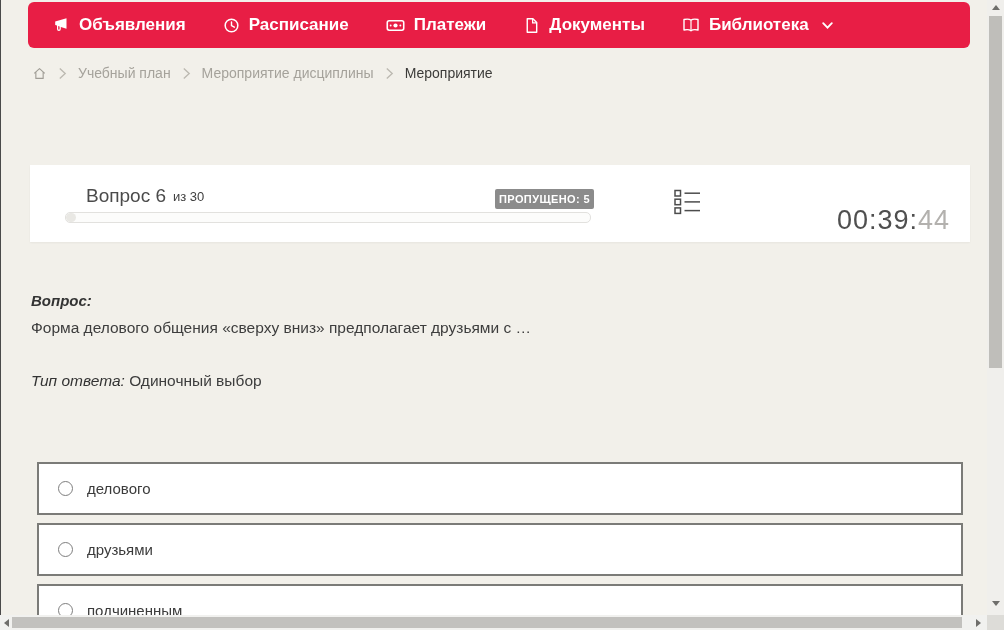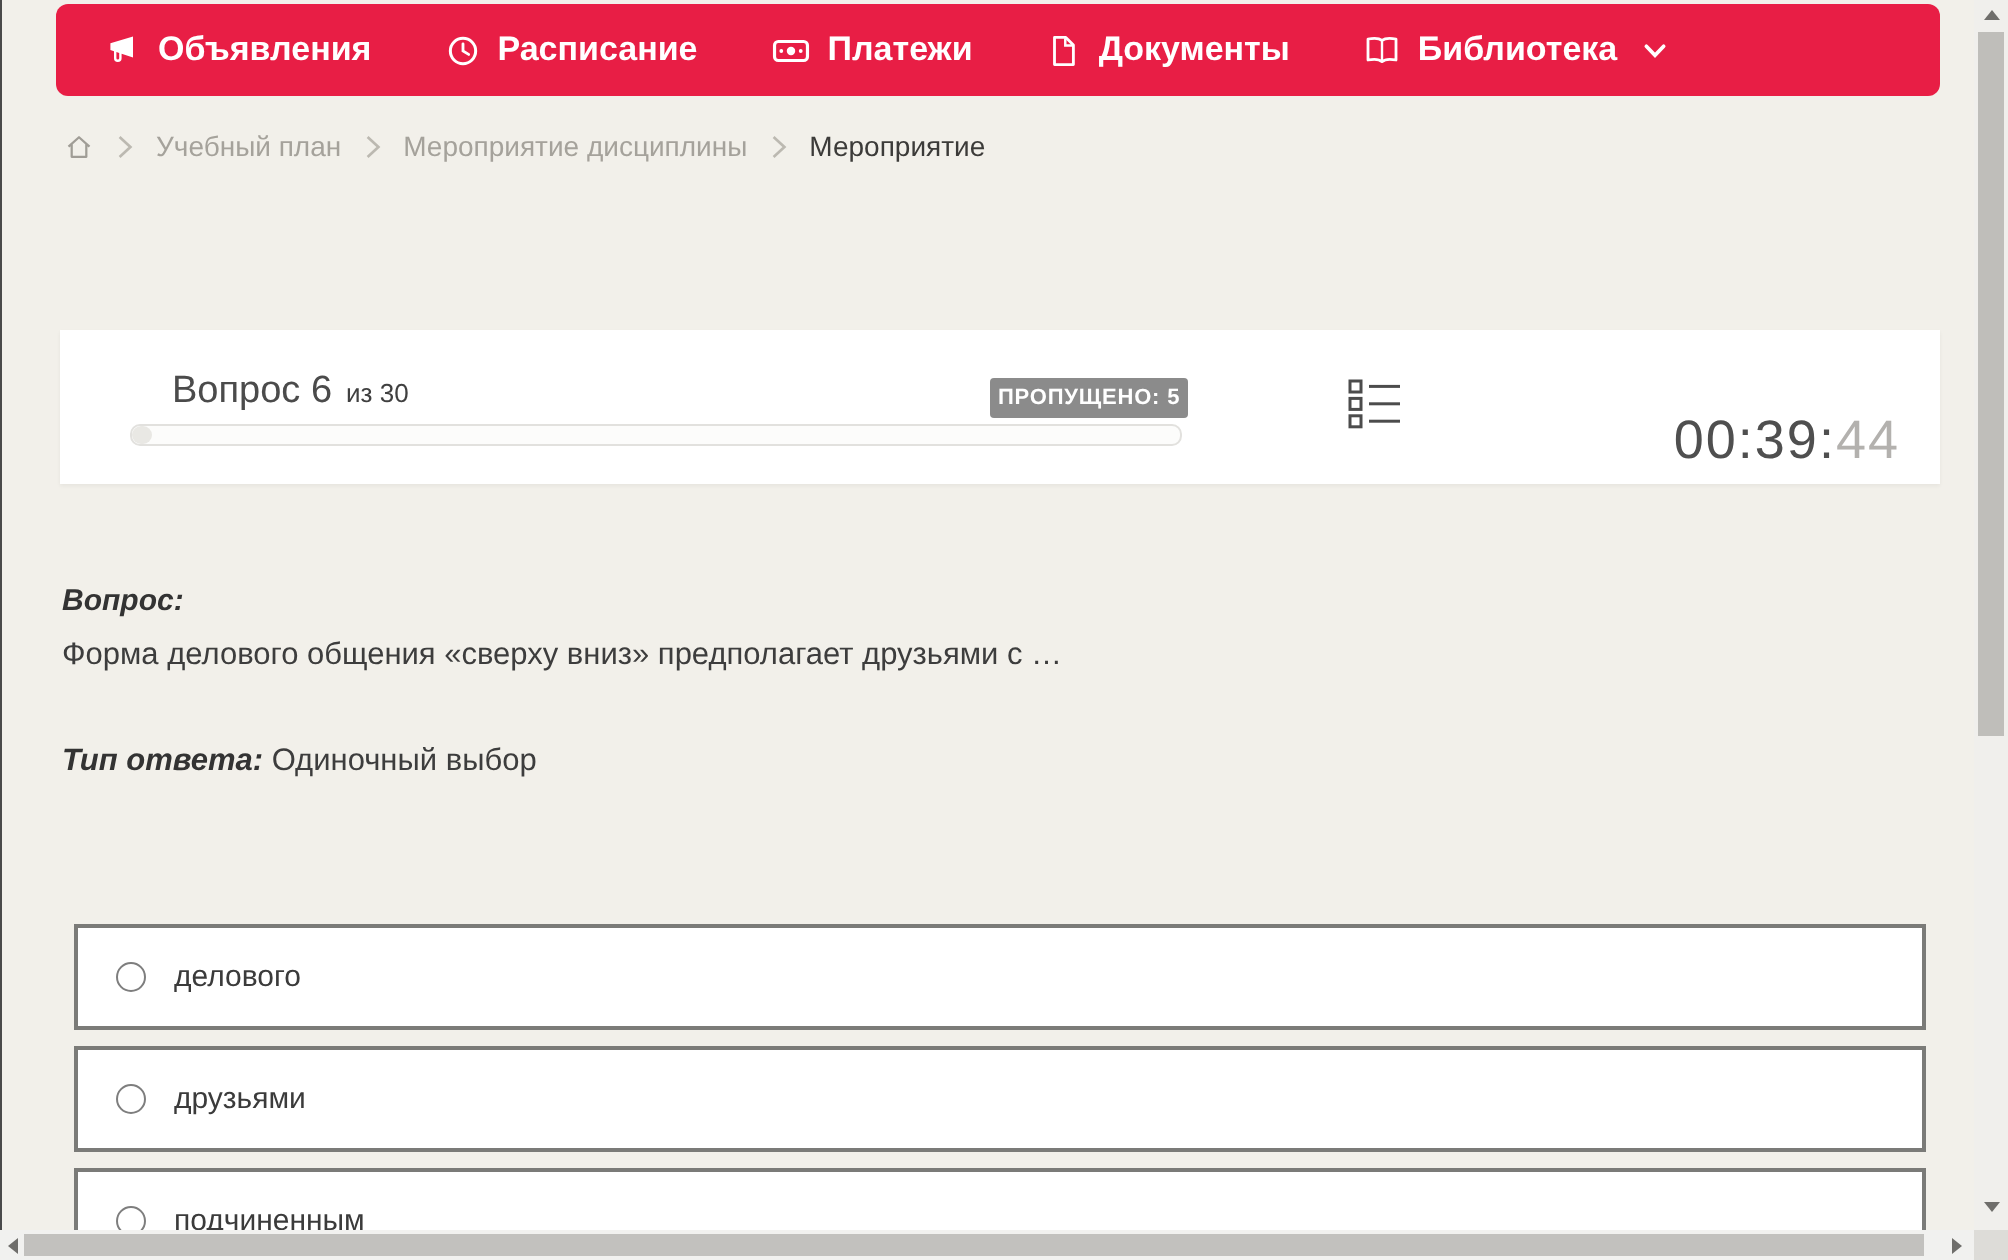--- a/index.html
+++ b/index.html
@@ -43,21 +43,21 @@
   .qlist-btn{position:absolute;left:644px;top:24px;color:#4c4c4c;cursor:pointer;}
   .timer{position:absolute;right:20px;top:1px;font-size:27px;letter-spacing:1px;margin-top:39px;}
   .t-main{color:#4f4f4f;}
   .t-sec{color:#b3b1ae;}
 
   
   .question{position:absolute;left:31px;top:292px;width:900px;color:#3d3d3d;}
   .q-label{font-size:15px;font-weight:bold;font-style:italic;color:#333;}
   .q-text{margin-top:10px;font-size:15.5px;color:#3d3d3d;}
   .q-type{margin-top:35px;font-size:15.5px;}
-  .q-type-label{font-weight:bold;font-style:italic;color:#333;}
+  .q-type-label{font-weight:normal;font-style:italic;color:#333;}
   .q-type-value{color:#3d3d3d;}
 
   
   .options{position:absolute;left:37px;top:462px;width:926px;display:flex;flex-direction:column;gap:8px;z-index:1;}
   .option{display:flex;align-items:center;background:#fff;border:2px solid #7b7b78;height:53px;
           box-sizing:border-box;padding-left:19px;gap:14px;cursor:pointer;}
   .radio{width:15px;height:15px;border:1px solid #7e7e7e;border-radius:50%;background:#fff;box-sizing:border-box;}
   .opt-label{font-size:15px;color:#3b3b3b;}
 
   

